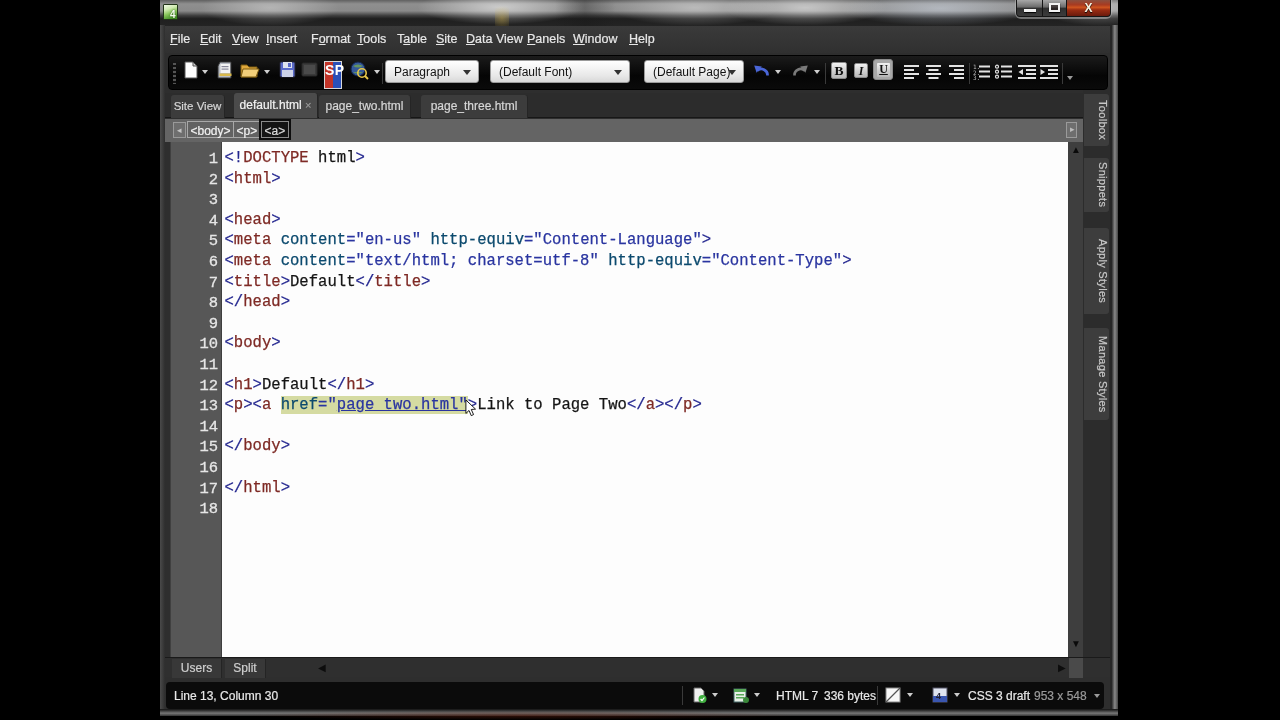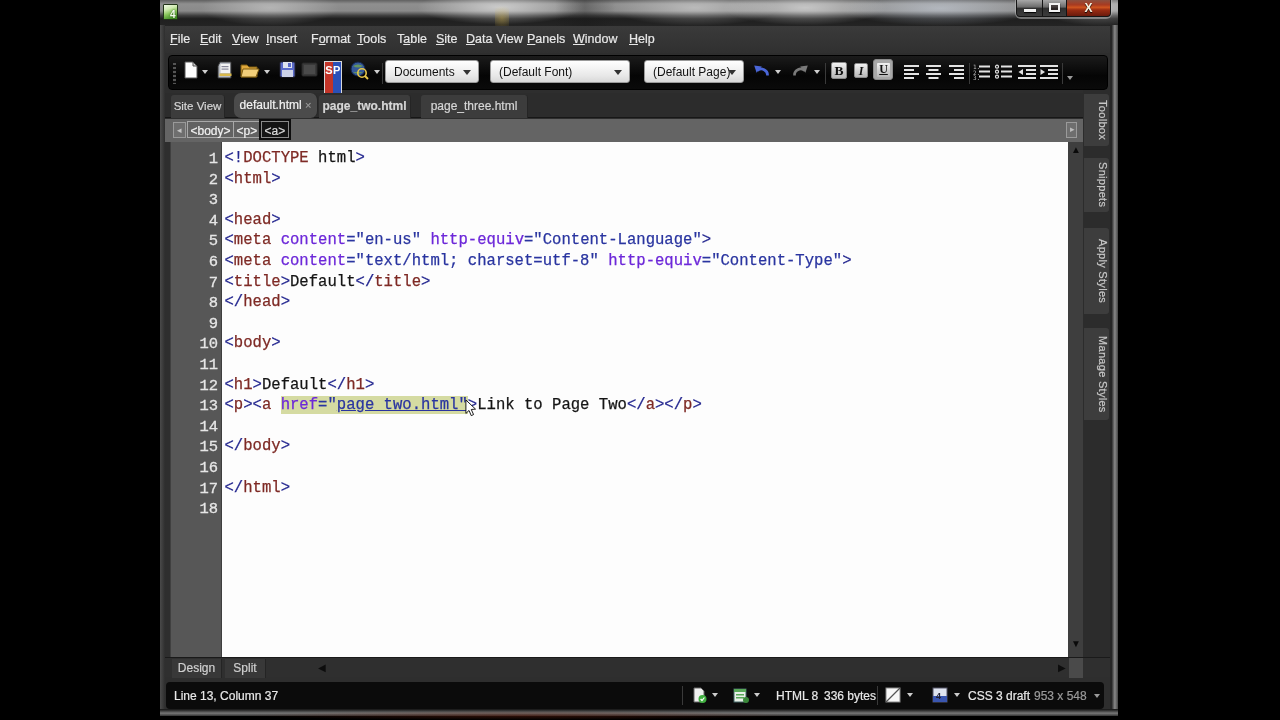--- a/index.html
+++ b/index.html
@@ -48,37 +48,37 @@
 .combo{position:absolute;top:4px;height:23px;background:linear-gradient(180deg,#ffffff,#e8e8e8 70%,#d8d8d8);border-radius:3px;border:1px solid #9a9a9a;font-size:12px;color:#111;}
 .combo .cl{position:absolute;left:8px;top:4px;white-space:nowrap;}
 .combo .car{position:absolute;right:7px;top:9px;width:0;height:0;border-left:4px solid transparent;border-right:4px solid transparent;border-top:5px solid #333;}
 .mini{position:absolute;width:0;height:0;border-left:3.5px solid transparent;border-right:3.5px solid transparent;border-top:4px solid #cfcfcf;}
 .sep{position:absolute;top:7px;width:1px;height:21px;background:#3a3a3a;}
 .tbtn{position:absolute;top:5px;width:19px;height:22px;background:linear-gradient(180deg,#f2f2f2,#cfcfcf 55%,#b8b8b8);border-radius:3px;border:1px solid #8a8a8a;color:#111;text-align:center;font-size:13px;line-height:20px;}
 
 
 #tabbar{position:absolute;left:165px;top:93px;width:945px;height:25px;background:#2c2c2c;border-bottom:1px solid #171717;}
 .tab{position:absolute;top:2px;height:23px;background:#3c3c3c;border-radius:3px 3px 0 0;color:#d6d6d6;font-size:12px;text-align:center;line-height:23px;border-right:1px solid #252525;white-space:nowrap;}
-.tab.active{background:#4b4b4b;color:#f2f2f2;top:0;height:25px;line-height:25px;border-radius:7px;}
+.tab.active{background:#4b4b4b;color:#f2f2f2;top:0;height:25px;line-height:25px;}
 .tab .tx{color:#9a9a9a;font-size:11px;}
 
 
 #crumb{position:absolute;left:165px;top:119px;width:945px;height:23px;background:#646464;}
 .cbtn{position:absolute;top:3px;width:13px;height:16px;background:#6e6e6e;border:1px solid #9a9a9a;}
 .tagbox{position:absolute;top:2px;height:17px;border:1px solid #a8a8a8;background:#626262;color:#f2f2f2;font-size:12px;padding:1.5px 2.5px 0 2.5px;white-space:nowrap;}
 .tagbox.sel{background:#141414;border:1px solid #8a8a8a;box-shadow:0 0 0 2px #0d0d0d;color:#dcdcdc;}
 
 
 #gutter{position:absolute;left:170px;top:142px;width:52px;height:515px;background:#575757;overflow:hidden;border-right:1px solid #3f3f3f;border-left:1px solid #404040;}
 #gutter pre{margin:0;font-family:"Liberation Mono",monospace;font-size:15.5px;line-height:20.6px;color:#e6e6e6;text-align:right;padding:7px 3px 0 0;-webkit-text-stroke:0.3px;}
 #code{position:absolute;left:222px;top:142px;width:846px;height:515px;background:#fdfdfd;overflow:hidden;}
 #code pre{margin:0;font-family:"Liberation Mono",monospace;font-size:15.6px;line-height:20.6px;color:#151515;padding:6px 0 0 2.5px;-webkit-text-stroke:0.25px;}
 #code .d{color:#23268f;}
 #code .t{color:#7e2a25;}
-#code .a{color:#6d28d9;}
+#code .a{color:#0c4a6e;}
 #code .v{color:#2a35a0;}
 #code .hl{background:#d5dba2;}
 #code u{text-decoration:underline;}
 
 
 #vscroll{position:absolute;left:1068px;top:142px;width:15px;height:515px;background:#3e3e3e;}
 .varr{position:absolute;left:0;width:15px;height:13px;}
 
 
 #rstrip{position:absolute;left:1083px;top:90px;width:27px;height:567px;background:#2c2c2c;}
@@ -167,32 +167,32 @@
       <rect x="4" y="1" width="9" height="6" fill="#dfe3ee"></rect>
       <rect x="9" y="2" width="3" height="4" fill="#5a6ac8"></rect>
       <rect x="3" y="9" width="11" height="7" fill="#cdd3e8"></rect>
     </svg>
 
     <svg class="abs" style="left:132px;top:5px;" width="17" height="17" viewBox="0 0 17 17">
       <rect x="1" y="2" width="15" height="13" rx="1" fill="#3a3a3a" stroke="#262626"></rect>
       <rect x="3" y="4" width="11" height="9" fill="#4a4a4a"></rect>
     </svg>
 
-    <div class="abs" style="left:155px;top:5px;width:18px;height:34px;background:linear-gradient(90deg,#c23428 0%,#c23428 47%,#2a50b8 53%,#2a50b8 100%);border:1px solid #d8d8d8;color:#fff;font-weight:bold;font-size:11px;text-align:center;line-height:16px;letter-spacing:0.5px;">SP</div>
+    <div class="abs" style="left:155px;top:5px;width:18px;height:28px;background:linear-gradient(90deg,#c23428 0%,#c23428 47%,#2a50b8 53%,#2a50b8 100%);border:1px solid #d8d8d8;color:#fff;font-weight:bold;font-size:14px;text-align:center;line-height:16px;letter-spacing:0.5px;">SP</div>
 
     <svg class="abs" style="left:180px;top:4px;" width="20" height="20" viewBox="0 0 20 20">
       <circle cx="9" cy="9" r="7" fill="#355a9a" stroke="#13234a"></circle>
       <path d="M4 6 q5 -3 10 0 q-5 3 -10 0 M4 12 q5 3 10 0" fill="#6a9a5a" opacity="0.9"></path>
       <circle cx="13" cy="13" r="4.2" fill="none" stroke="#e8c84a" stroke-width="1.6"></circle>
       <line x1="16" y1="16" x2="19" y2="19" stroke="#e8c84a" stroke-width="2"></line>
     </svg>
     <span class="mini" style="left:205px;top:14px;"></span>
     <div class="sep" style="left:213px;"></div>
     <div class="combo" style="left:216px;width:94px;">
-        <span class="cl">Documents</span>
+        <span class="cl">Paragraph</span>
         <span class="car"></span>
       </div>
     <div class="combo" style="left:321px;width:140px;">
         <span class="cl">(Default Font)</span>
         <span class="car"></span>
       </div>
     <div class="combo" style="left:475px;width:100px;">
         <span class="cl">(Default Page)</span>
         <span class="car"></span>
       </div>
@@ -285,21 +285,21 @@
         </g>
     </svg>
     <div class="sep" style="left:893px;"></div>
     <span class="mini" style="left:898px;top:20px;border-top-color:#9a9a9a;"></span>
   </div>
 </div>
 
 <div id="tabbar">
   <div class="tab" style="left:6px;width:54px;font-size:11.5px;">Site View</div>
   <div class="tab active" style="left:69px;width:84px;">default.html <span class="tx">×</span></div>
-  <div class="tab" style="left:154px;width:92px;font-weight:bold;">page_two.html</div>
+  <div class="tab" style="left:154px;width:92px;">page_two.html</div>
   <div class="tab" style="left:256px;width:107px;">page_three.html</div>
 </div>
 
 <div id="crumb">
   <div class="cbtn" style="left:8px;">
       <span style="position:absolute;left:3px;top:2px;color:#c4c4c4;font-size:9px;">◂</span>
     </div>
   <div class="tagbox" style="left:22px;">&lt;body&gt;</div>
   <div class="tagbox" style="left:68px;">&lt;p&gt;</div>
   <div class="tagbox sel" style="left:96px;">&lt;a&gt;</div>
@@ -363,48 +363,48 @@
 </div>
 
 <div id="rstrip">
   <div class="vtab" style="top:4px;height:52px;">Toolbox</div>
   <div class="vtab" style="top:68px;height:54px;">Snippets</div>
   <div class="vtab" style="top:138px;height:86px;">Apply Styles</div>
   <div class="vtab" style="top:238px;height:92px;">Manage Styles</div>
 </div>
 
 <div id="viewbar">
-  <div class="vb" style="left:7px;width:50px;">Design</div>
+  <div class="vb" style="left:7px;width:50px;">Users</div>
   <div class="vb" style="left:60px;width:41px;">Split</div>
   <div class="vb on" style="left:103px;width:44px;">Code</div>
   <span style="position:absolute;left:153px;top:4px;color:#0d0d0d;font-size:10px;">◀</span>
   <span style="position:absolute;left:893px;top:4px;color:#0d0d0d;font-size:10px;">▶</span>
   <div style="position:absolute;left:904px;top:0;width:14px;height:20px;background:#4a4a4a;"></div>
 </div>
 
 <div id="status">
-  <span style="position:absolute;left:8px;top:7px;">Line 13, Column 37</span>
+  <span style="position:absolute;left:8px;top:7px;">Line 13, Column 30</span>
   <div class="ssep" style="left:516px;"></div>
   <svg class="abs" style="left:525px;top:5px;" width="17" height="17" viewBox="0 0 17 17">
     <path d="M3 1 h7 l3 3 v11 h-10 z" fill="#f0f0f0" stroke="#666"></path>
     <circle cx="11.5" cy="12" r="4" fill="#3fae3f"></circle>
     <path d="M9.6 12 l1.4 1.5 l2.4 -3" stroke="#fff" stroke-width="1.2" fill="none"></path>
   </svg>
   <span class="mini" style="left:546px;top:11px;border-top-color:#ccc;"></span>
   <svg class="abs" style="left:567px;top:5px;" width="17" height="17" viewBox="0 0 17 17">
     <rect x="1" y="2" width="12" height="13" fill="#e8f0e8" stroke="#466"></rect>
     <rect x="1" y="2" width="12" height="3" fill="#5aa85a"></rect>
     <g fill="#5aa85a">
         <rect x="3" y="7" width="8" height="1.5"></rect>
         <rect x="3" y="10" width="8" height="1.5"></rect>
       </g>
     <circle cx="13" cy="13" r="3" fill="#3a883a"></circle>
   </svg>
   <span class="mini" style="left:588px;top:11px;border-top-color:#ccc;"></span>
-  <span style="position:absolute;left:610px;top:7px;">HTML 8</span>
+  <span style="position:absolute;left:610px;top:7px;">HTML 7</span>
   <span style="position:absolute;left:658px;top:7px;">336 bytes</span>
   <div class="ssep" style="left:711px;"></div>
   <svg class="abs" style="left:719px;top:5px;" width="17" height="17" viewBox="0 0 17 17">
     <rect x="1" y="1" width="14" height="14" fill="#f8f8f8" stroke="#888"></rect>
     <line x1="15" y1="1" x2="1" y2="15" stroke="#555" stroke-width="1.2"></line>
   </svg>
   <span class="mini" style="left:741px;top:11px;border-top-color:#ccc;"></span>
   <svg class="abs" style="left:766px;top:5px;" width="17" height="17" viewBox="0 0 17 17">
     <rect x="1" y="1" width="14" height="14" fill="#dfe4f0" stroke="#556"></rect>
     <rect x="1" y="9" width="14" height="6" fill="#3a56b0"></rect>

